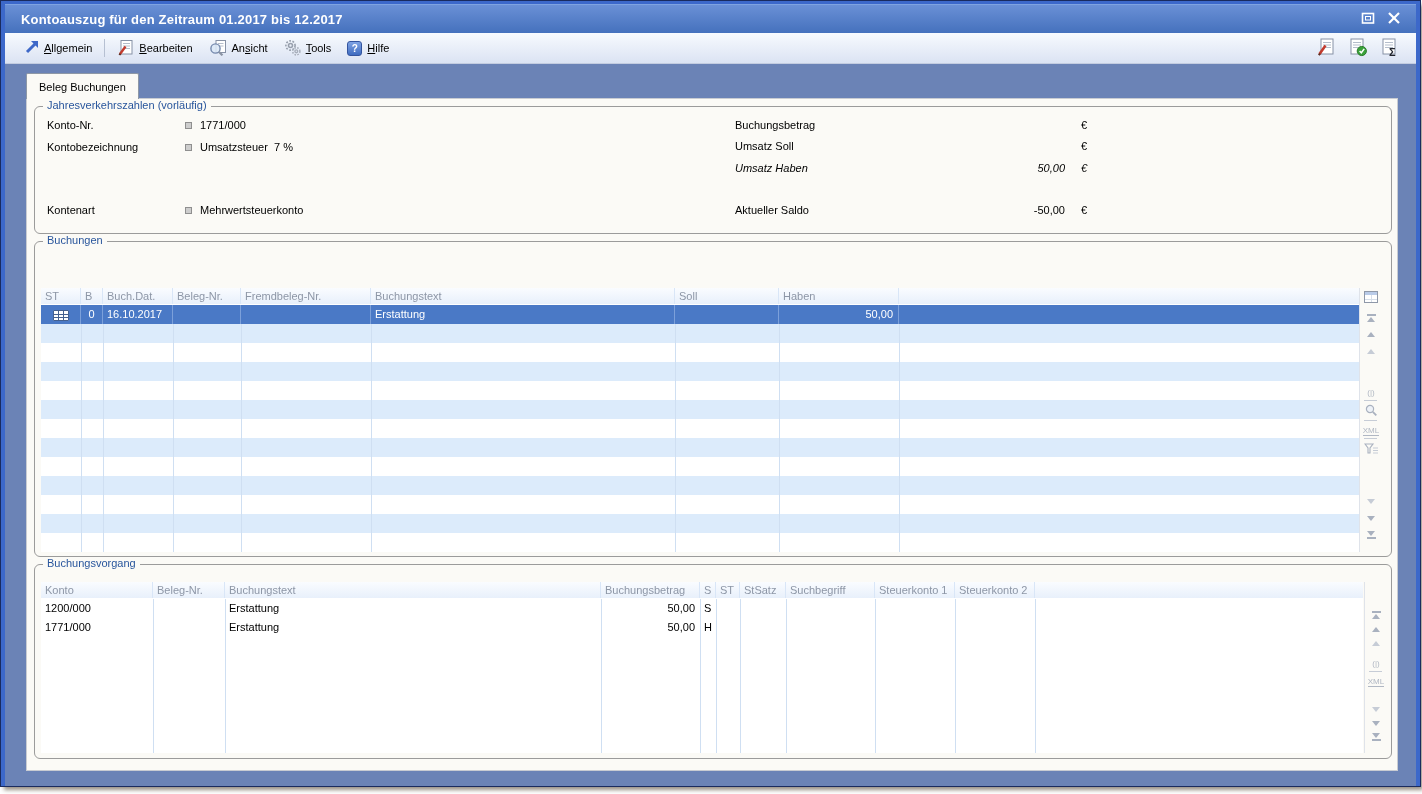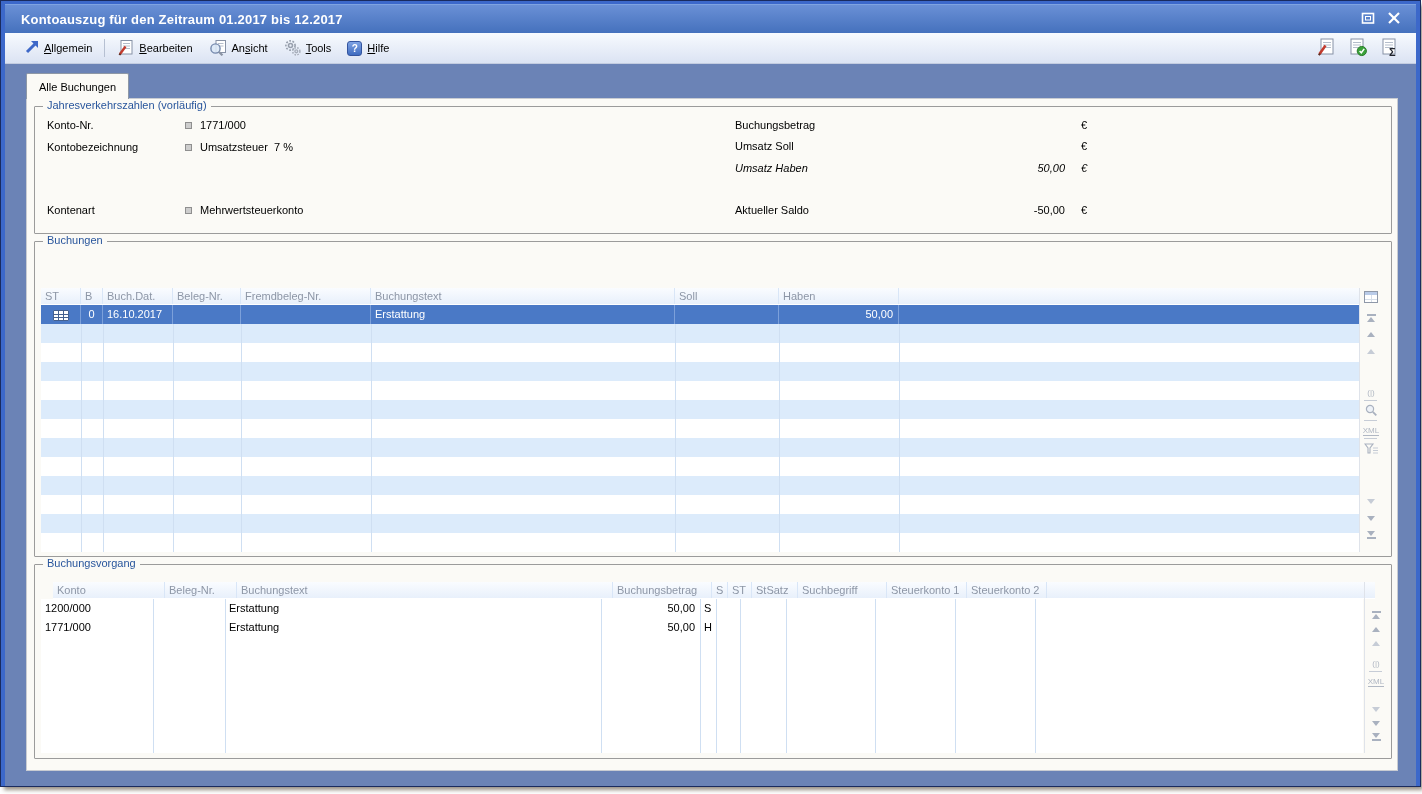--- a/index.html
+++ b/index.html
@@ -35,21 +35,21 @@
               font-size:10px; display:flex; align-items:center; justify-content:center; }
 
   
   .bodyarea { position:absolute; left:0; top:60px; right:0; bottom:0; background:#6b83b6; }
   .tab { position:absolute; left:21px; top:9px; height:26px; padding:0 12px;
          background:#fbfaf6; border:1px solid #8e98a6; border-bottom:none;
          border-radius:2px 2px 0 0; display:flex; align-items:center; z-index:2; }
   .panel { position:absolute; left:21px; top:34px; width:1372px; height:673px;
            background:#fbfaf6; border:1px solid #c9ccd2; z-index:1; }
 
-  .fieldset { position:absolute; border:1px solid #9b9b9b; border-radius:1px; }
+  .fieldset { position:absolute; border:1px solid #9b9b9b; border-radius:6px; }
   .legend { position:absolute; top:-8px; left:8px; background:#fbfaf6; padding:0 4px;
             color:#28559c; }
 
   #fs-summary  { left:7px; top:7px;   width:1358px; height:128px; }
   #fs-bookings { left:7px; top:142px; width:1358px; height:316px; }
   #fs-vorgang  { left:7px; top:465px; width:1358px; height:195px; }
 
   
   .sum-row { position:absolute; display:flex; align-items:center; height:14px; }
   .sum-label { width:138px; }
@@ -243,21 +243,21 @@
               <line x1="5" y1="8" x2="13" y2="8" stroke="#b4bdcb"></line>
               <line x1="5" y1="10.5" x2="13" y2="10.5" stroke="#b4bdcb"></line>
               <text x="9" y="18.5" font-size="11" font-weight="bold" fill="#22252c">Σ</text>
             </svg>
         </span>
       </div>
     </div>
 
     <div class="bodyarea">
       <div class="tab">
-        <span>Alle Buchungen</span>
+        <span>Beleg Buchungen</span>
       </div>
 
       <div class="panel">
 
         <div class="fieldset" id="fs-summary">
           <span class="legend">Jahresverkehrszahlen (vorläufig)</span>
 
           <div class="sum-row" style="left:12px; top:11px;">
             <span class="sum-label">Konto-Nr.</span>
             <span class="bullet"></span>
@@ -373,21 +373,21 @@
             <div class="tbi" style="top:241px;">
                 <span class="tri-down"></span>
                 <span class="tb-bar"></span>
               </div>
           </div>
         </div>
 
         <div class="fieldset" id="fs-vorgang">
           <span class="legend">Buchungsvorgang</span>
 
-          <div class="thead" style="left:18px; top:17px; width:1322px;">
+          <div class="thead" style="left:6px; top:17px; width:1322px;">
             <div class="th" style="width:112px;">Konto</div>
             <div class="th" style="width:72px;">Beleg-Nr.</div>
             <div class="th" style="width:376px;">Buchungstext</div>
             <div class="th" style="width:99px;">Buchungsbetrag</div>
             <div class="th" style="width:16px;">S</div>
             <div class="th" style="width:24px;">ST</div>
             <div class="th" style="width:46px;">StSatz</div>
             <div class="th" style="width:89px;">Suchbegriff</div>
             <div class="th" style="width:80px;">Steuerkonto 1</div>
             <div class="th" style="width:80px;">Steuerkonto 2</div>

